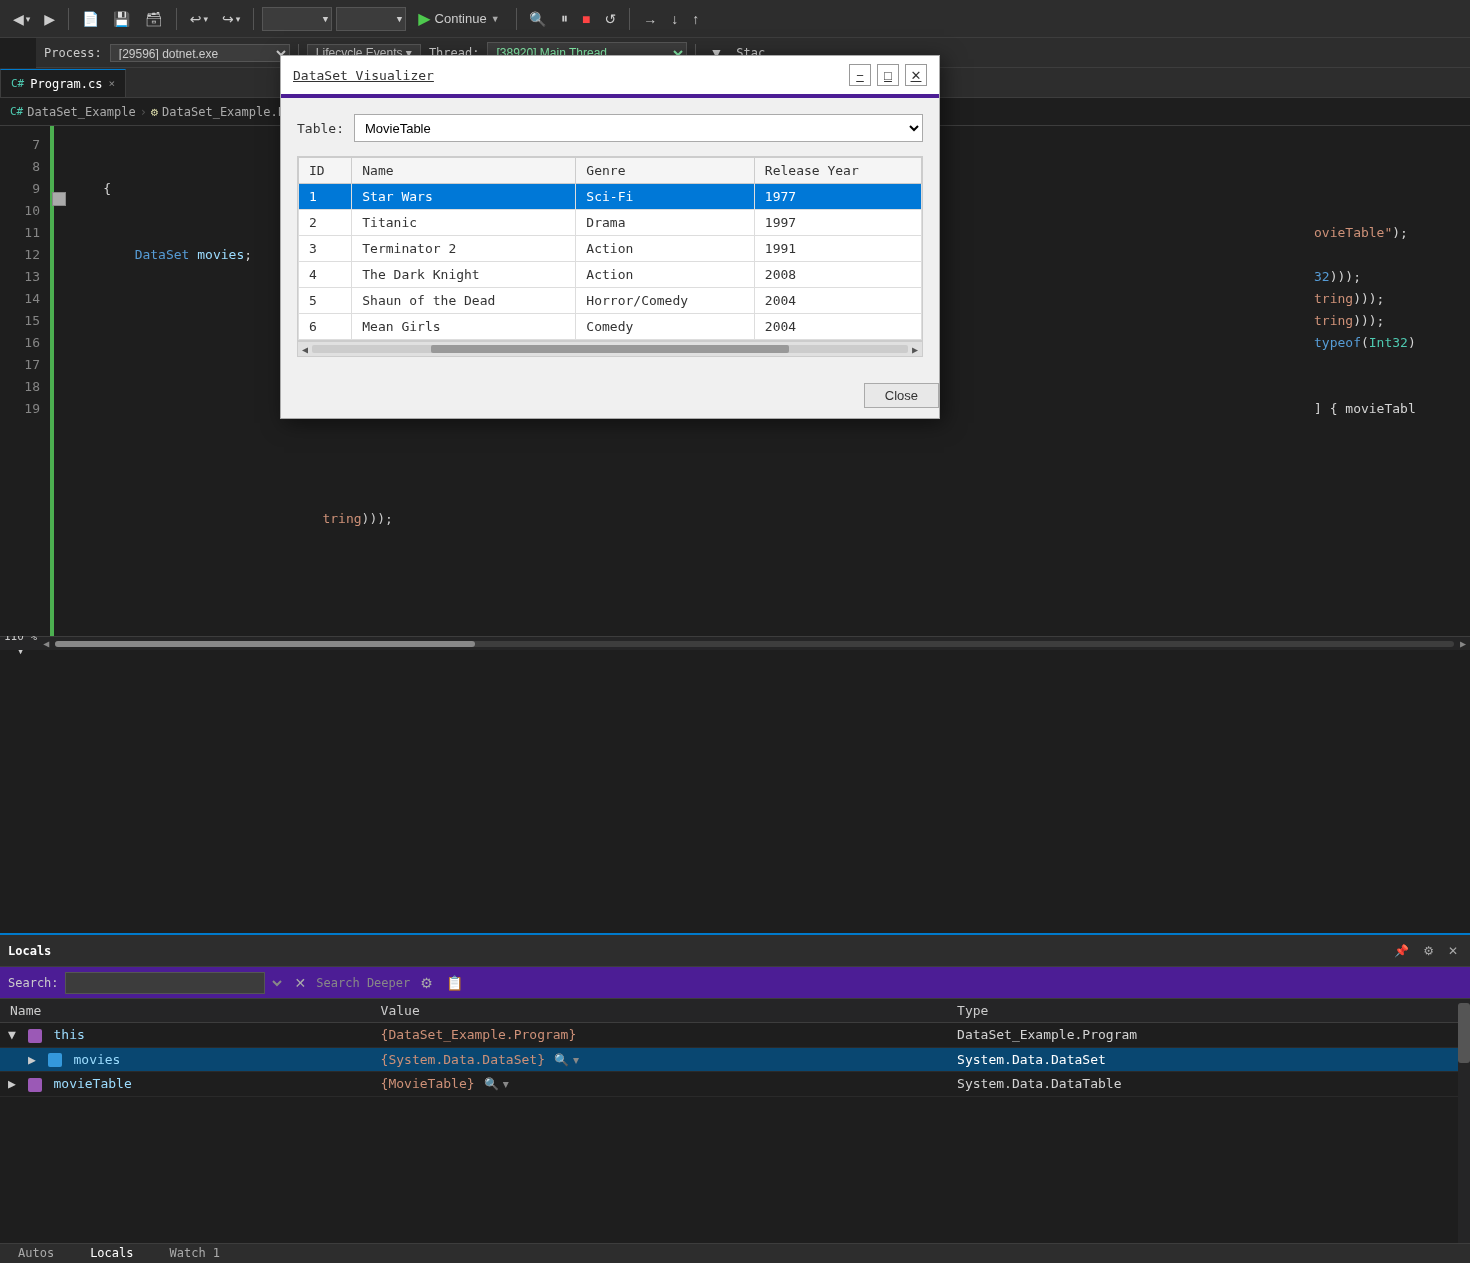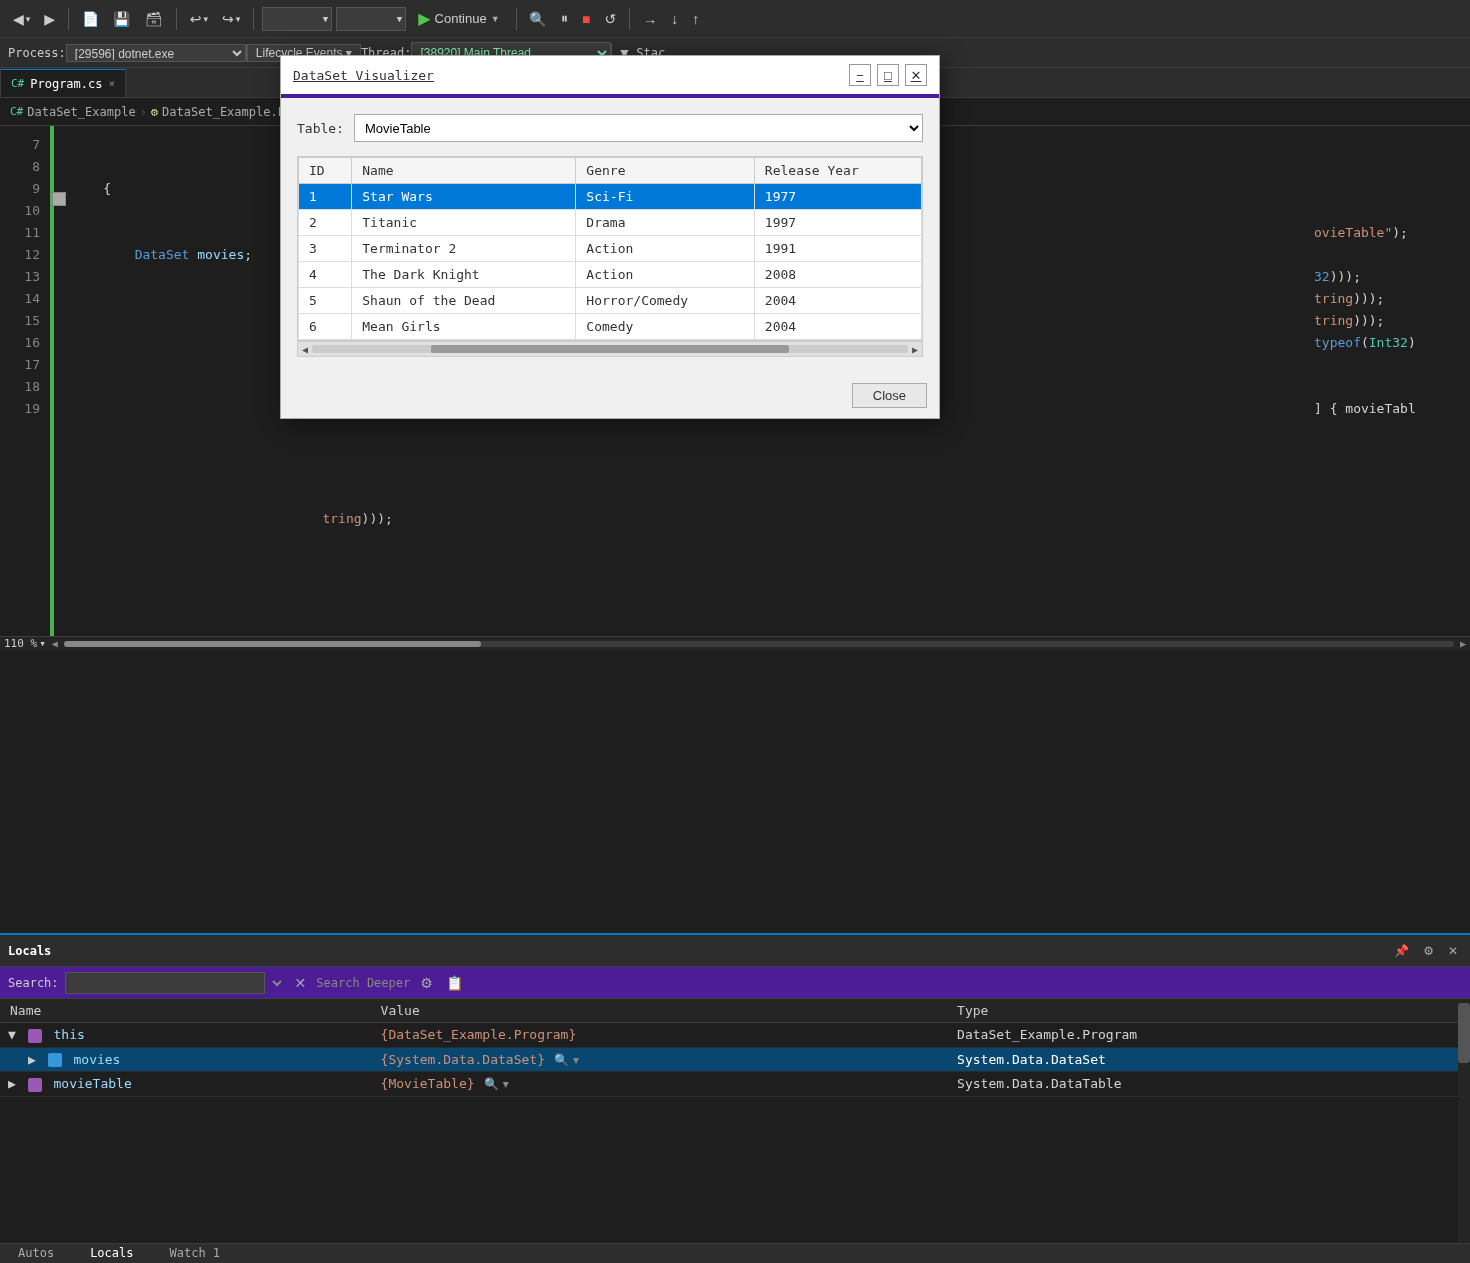--- a/index.html
+++ b/index.html
@@ -51,24 +51,25 @@
     }
     .continue-btn .play-icon { color: #4ec94e; font-size: 16px; }
 
     
     .process-bar {
       background: #2d2d2d;
       height: 30px;
       display: flex;
       align-items: center;
       padding: 0 8px;
-      gap: 0;
+      gap: 8px;
       border-bottom: 1px solid #3d3d3d;
       font-size: 12px;
       color: #ccc;
+      margin-left: 36px;
     }
     .process-bar select {
       background: #3c3c3c;
       border: 1px solid #555;
       color: #ccc;
       padding: 1px 4px;
       font-size: 12px;
       height: 22px;
       min-width: 180px;
     }
@@ -155,21 +156,21 @@
       font-family: Consolas, monospace;
       white-space: pre;
       overflow: hidden;
     }
     .code-line { height: 22px; display: flex; align-items: center; }
     .kw { color: #569cd6; }
     .cyan-text { color: #9cdcfe; }
     .scroll-arrow { color: #888; font-size: 10px; cursor: pointer; }
     .scroll-track { flex: 1; height: 6px; background: #3d3d3d; border-radius: 3px; position: relative; }
     .scroll-thumb { width: 30%; height: 100%; background: #888; border-radius: 3px; }
-    .zoom-label { color: #ccc; font-size: 11px; display: flex; align-items: center; gap: 2px; }
+    .zoom-label { color: #ccc; font-size: 11px; display: flex; align-items: center; gap: 2px; flex-direction: column; }
 
     
     .modal-overlay {
       position: absolute;
       top: 0; left: 0; right: 0; bottom: 0;
       z-index: 10;
       pointer-events: none;
     }
     .modal {
       position: absolute;
@@ -263,21 +264,21 @@
       display: flex;
       align-items: center;
       padding: 0 4px;
       gap: 4px;
     }
     .modal-hscroll-arrow { color: #555; font-size: 10px; cursor: pointer; }
     .modal-hscroll-track { flex: 1; height: 8px; background: #ccc; border-radius: 2px; }
     .modal-hscroll-thumb { width: 60%; height: 100%; background: #999; border-radius: 2px; margin-left: 20%; }
 
     .modal-footer {
-      padding: 10px 12px;
+      padding: 10px 0;
       display: flex;
       justify-content: flex-end;
     }
     .close-btn {
       background: #e8e8e8;
       border: 1px solid #aaa;
       padding: 4px 20px;
       font-size: 13px;
       color: #333;
       cursor: pointer;

